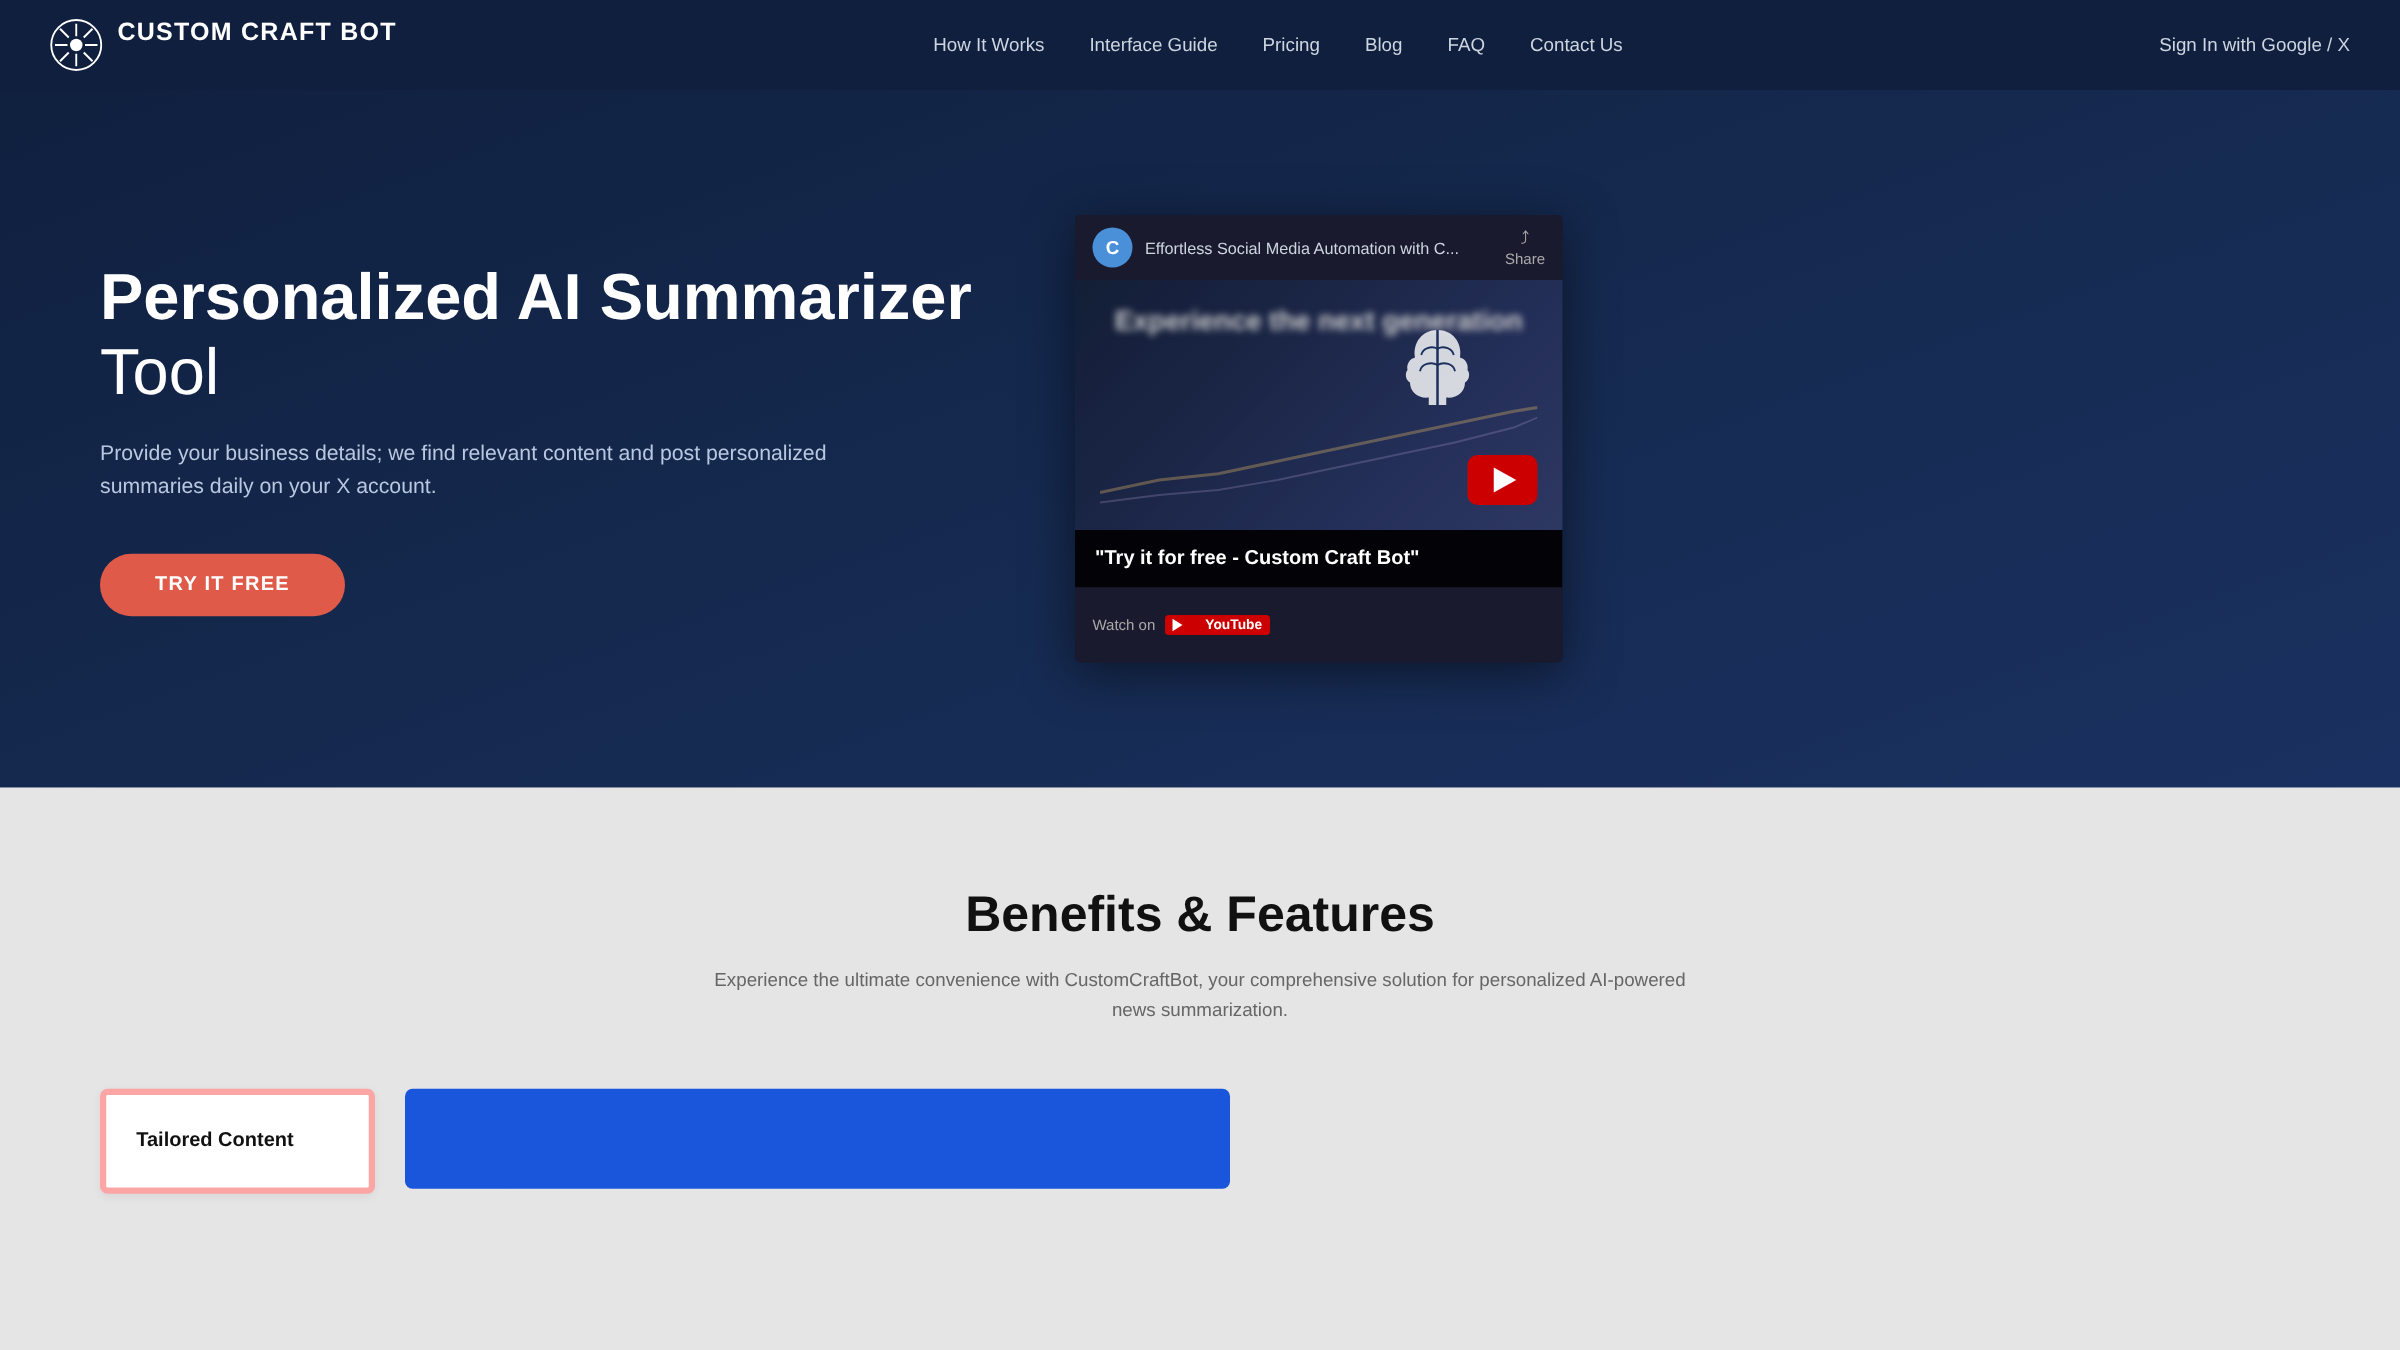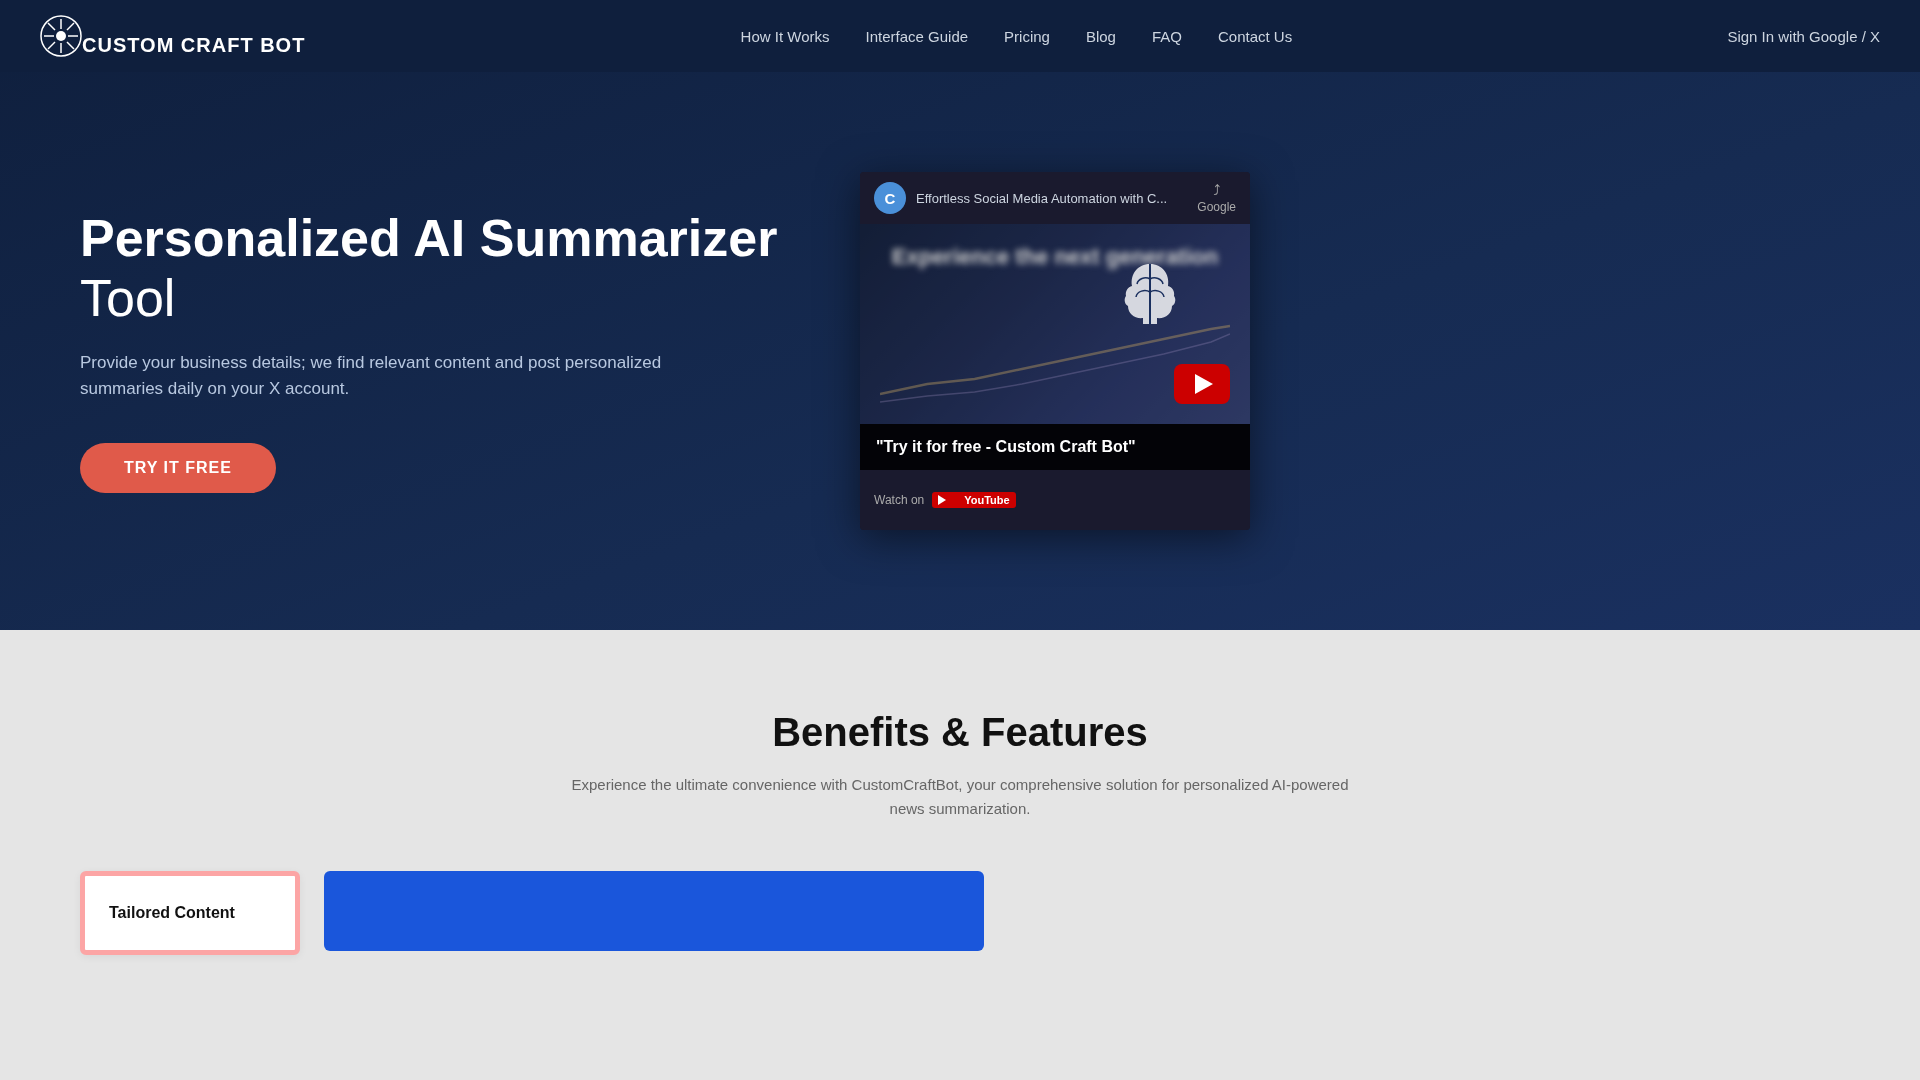--- a/index.html
+++ b/index.html
@@ -12,21 +12,22 @@
       justify-content: space-between;
       background-color: #0f1f3d;
       padding: 0 40px;
       height: 72px;
       position: fixed;
       top: 0; left: 0; right: 0;
       z-index: 100;
     }
     .navbar-left {
       display: flex;
-      align-items: flex-end;
+      align-items: flex-start;
+      gap: 12px;
     }
     .logo-icon {
       width: 42px;
       height: 42px;
     }
     .brand-name {
       color: #fff;
       font-size: 20px;
       font-weight: 700;
       letter-spacing: 1px;
@@ -332,21 +333,21 @@
     <button class="try-free-btn">TRY IT FREE</button>
   </div>
 
   <div class="hero-video-area">
     <div class="video-card">
       <div class="video-topbar">
         <div class="video-channel-icon">C</div>
         <span class="video-title-text">Effortless Social Media Automation with C...</span>
         <div class="video-share-btn">
           <span class="share-icon">⤴</span>
-          <span>Google</span>
+          <span>Share</span>
         </div>
       </div>
 
       <div class="video-thumbnail">
         <div class="video-thumbnail-overlay"></div>
 
         <div style="position:absolute;top:20px;left:20px;right:20px;text-align:center;z-index:2;filter:blur(3px);">
           <span style="color:#ccc;font-size:22px;font-weight:600;">Experience the next generation</span>
         </div>
 

